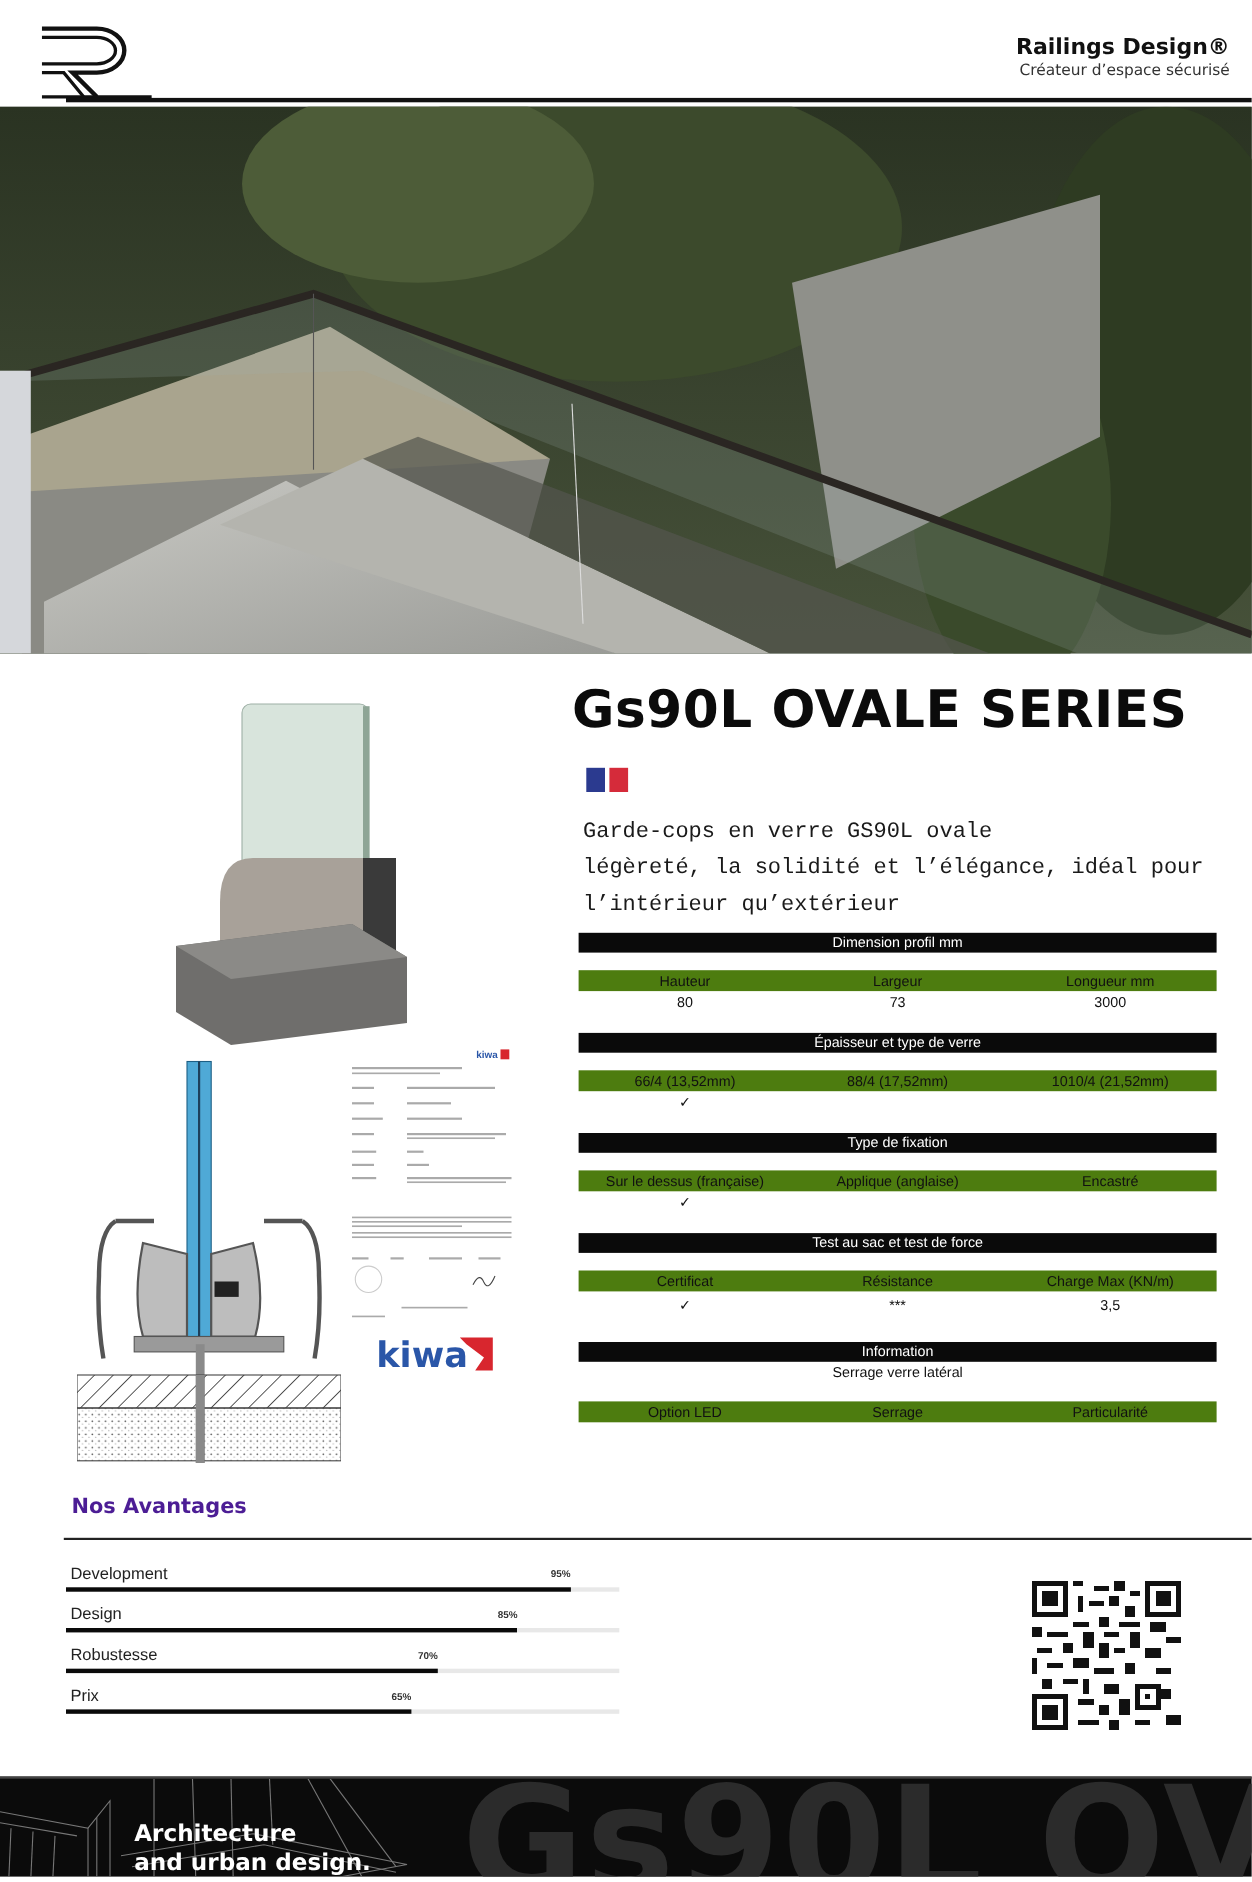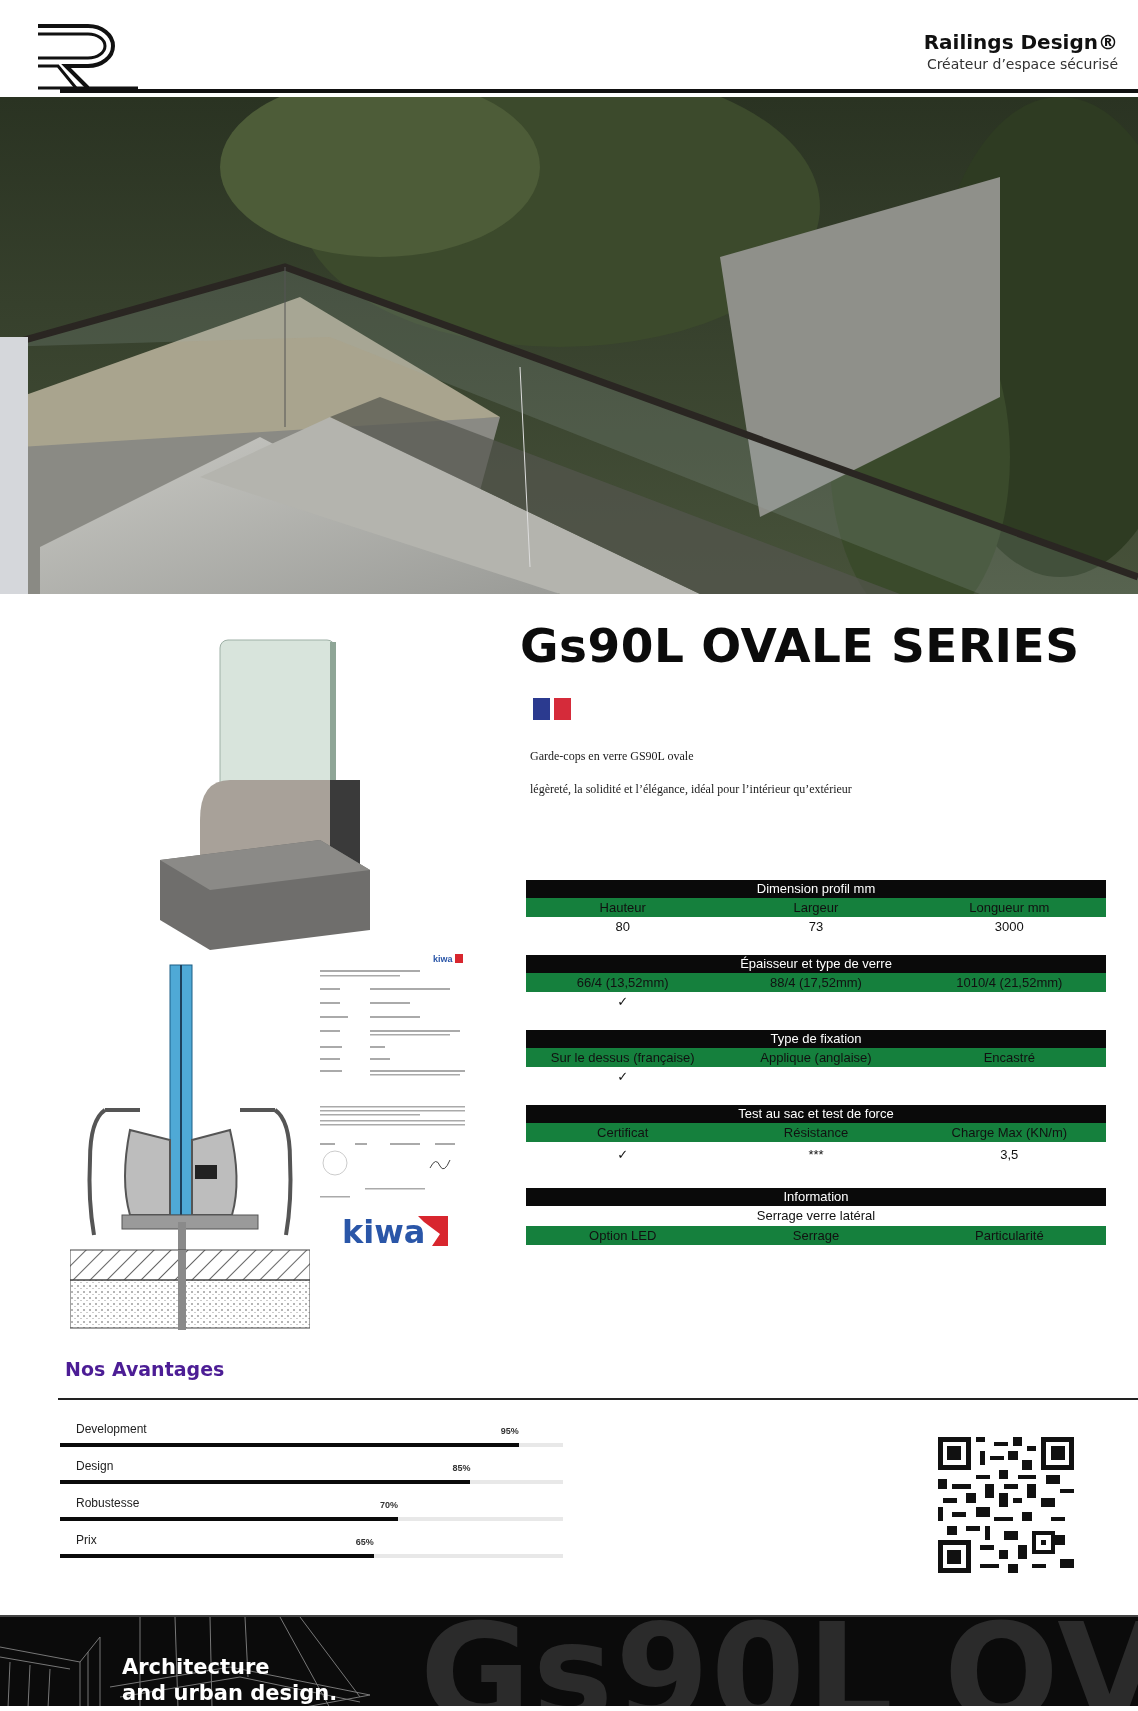--- a/index.html
+++ b/index.html
@@ -16,43 +16,43 @@
   
   .hero { position: absolute; left: 0; top: 97px; width: 1138px; height: 497px; overflow: hidden; background: #2f3a2a; }
 
   
   .render { position: absolute; left: 150px; top: 630px; width: 230px; height: 320px; }
 
   
   .title { position: absolute; left: 520px; top: 618px; font-family: "DejaVu Sans", sans-serif; font-weight: bold; font-size: 47px; letter-spacing: 0.5px; color: #0b0b0b; }
   .flag { position: absolute; left: 533px; top: 698px; width: 38px; height: 22px; display: flex; gap: 4px; }
   .flag span { flex: 1; height: 100%; }
-  .desc { position: absolute; left: 530px; top: 740px; width: 580px; font-family: Liberation Serif, serif; font-size: 12px; color: #1a1a1a; line-height: 33px; }
-
-  
-  .specs { position: absolute; left: 526px; top: 880px; width: 580px; }
+  .desc { position: absolute; left: 530px; top: 740px; width: 580px; font-family: Liberation Mono, monospace; font-size: 20px; color: #1a1a1a; line-height: 33px; }
+
+  
+  .specs { position: absolute; left: 526px; top: 848px; width: 580px; }
   .spec { margin-bottom: 0; }
   .spec-head { background: #0a0a0a; color: #fff; text-align: center; font-size: 13px; height: 18px; line-height: 18px; }
   .spec-row { display: flex; height: 19px; line-height: 19px; font-size: 13px; }
-  .spec-row.shade { background: #15803d; }
+  .spec-row.shade { background: #4d7c0f; margin-top: 16px; }
   .spec-row > div { flex: 1; text-align: center; white-space: nowrap; }
   .spec-val { height: 20px; line-height: 20px; }
   .gap { height: 18px; }
 
   
   .section-drawing { position: absolute; left: 70px; top: 960px; width: 240px; height: 370px; }
   .cert { position: absolute; left: 315px; top: 948px; width: 160px; height: 260px; }
   .kiwa { position: absolute; left: 340px; top: 1210px; width: 110px; height: 40px; }
 
   
   .adv-title { position: absolute; left: 65px; top: 1358px; font-family: "DejaVu Sans", sans-serif; font-weight: bold; font-size: 19px; color: #4c1d95; }
   .adv-rule { position: absolute; left: 58px; right: 0; top: 1398px; height: 2px; background: #222; }
   .bars { position: absolute; left: 60px; top: 1418px; width: 503px; }
   .bar { position: relative; height: 37px; }
-  .bar-label { position: absolute; left: 16px; top: 4px; font-size: 12px; color: #222; }
+  .bar-label { position: absolute; left: 4px; top: 4px; font-size: 15px; color: #222; }
   .bar-track { position: absolute; left: 0; right: 0; top: 25px; height: 4px; background: #e8e8e8; }
   .bar-fill { position: absolute; left: 0; top: 0; bottom: 0; background: #0a0a0a; }
   .bar-pct { position: absolute; top: 8px; font-size: 9px; font-weight: bold; color: #333; transform: translateX(-100%); }
 
   
   .qr { position: absolute; left: 938px; top: 1437px; width: 136px; height: 136px; }
 
   
   .footer { position: absolute; left: 0; top: 1615px; width: 1138px; height: 91px; background: #0b0b0b; overflow: hidden; border-top: 2px solid #444; }
   .footer-lines { position: absolute; left: 0; top: 0; width: 460px; height: 91px; }

